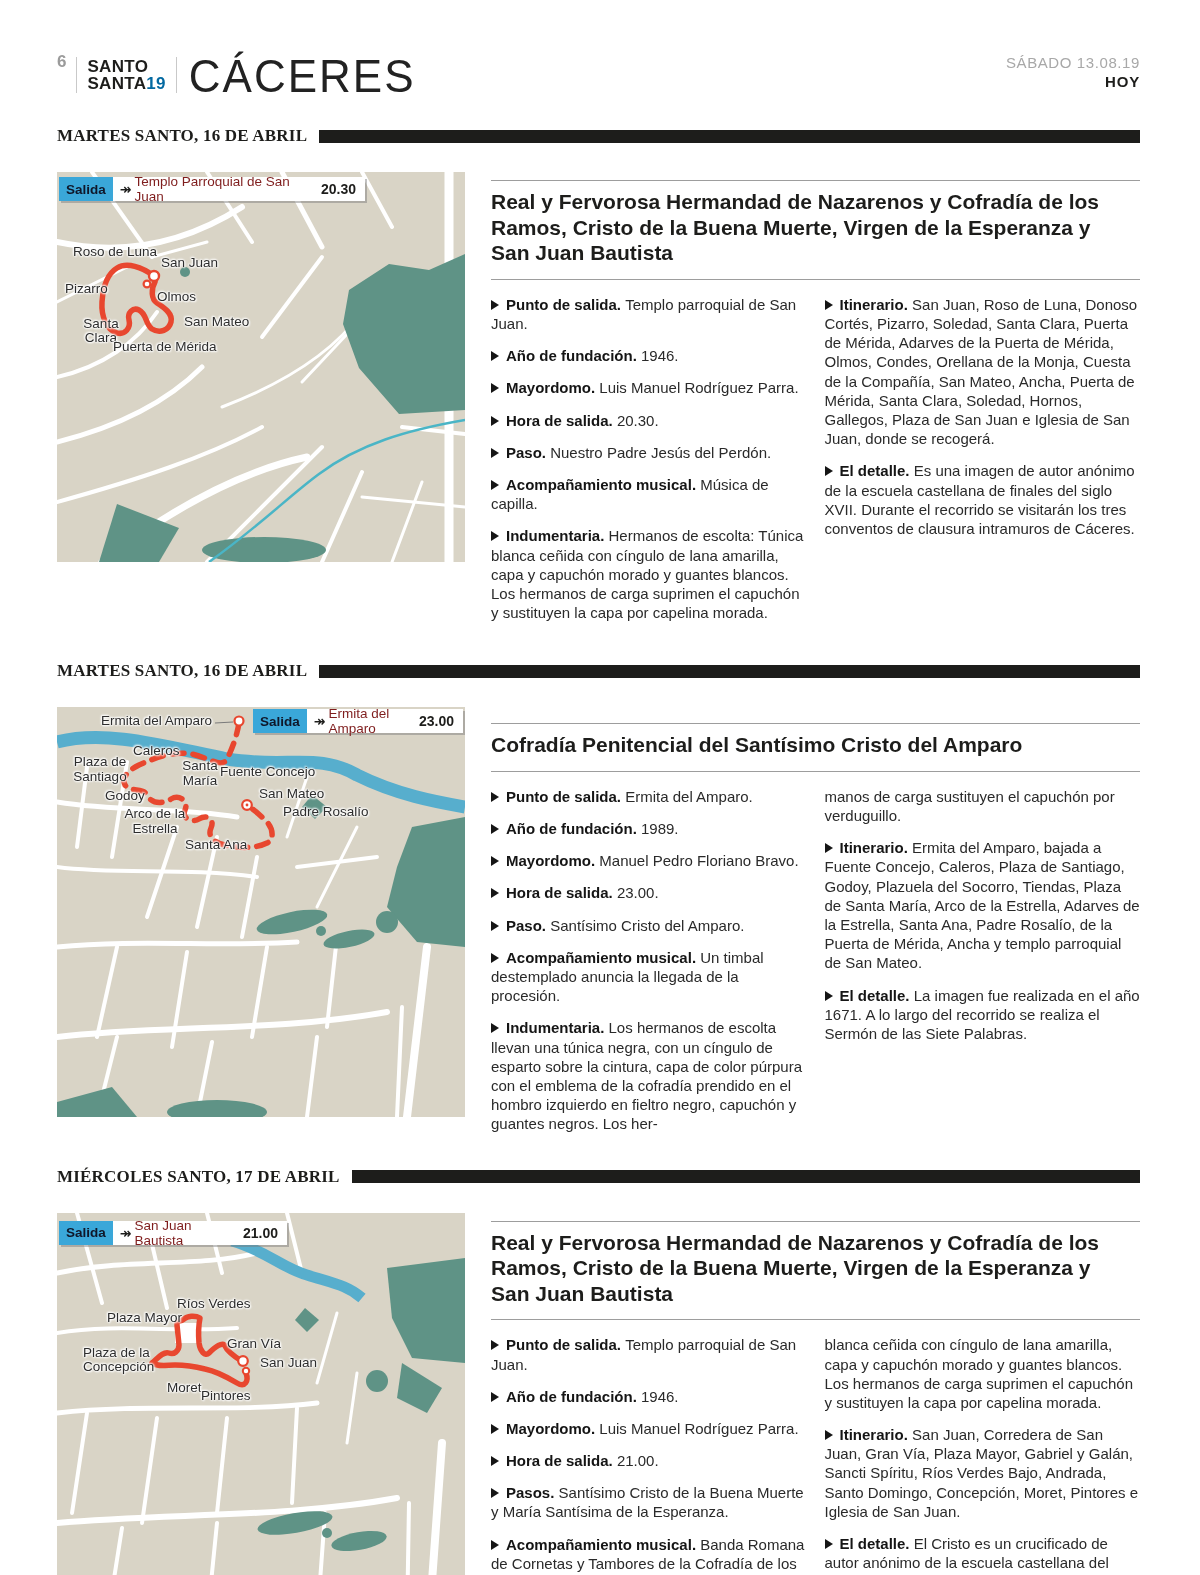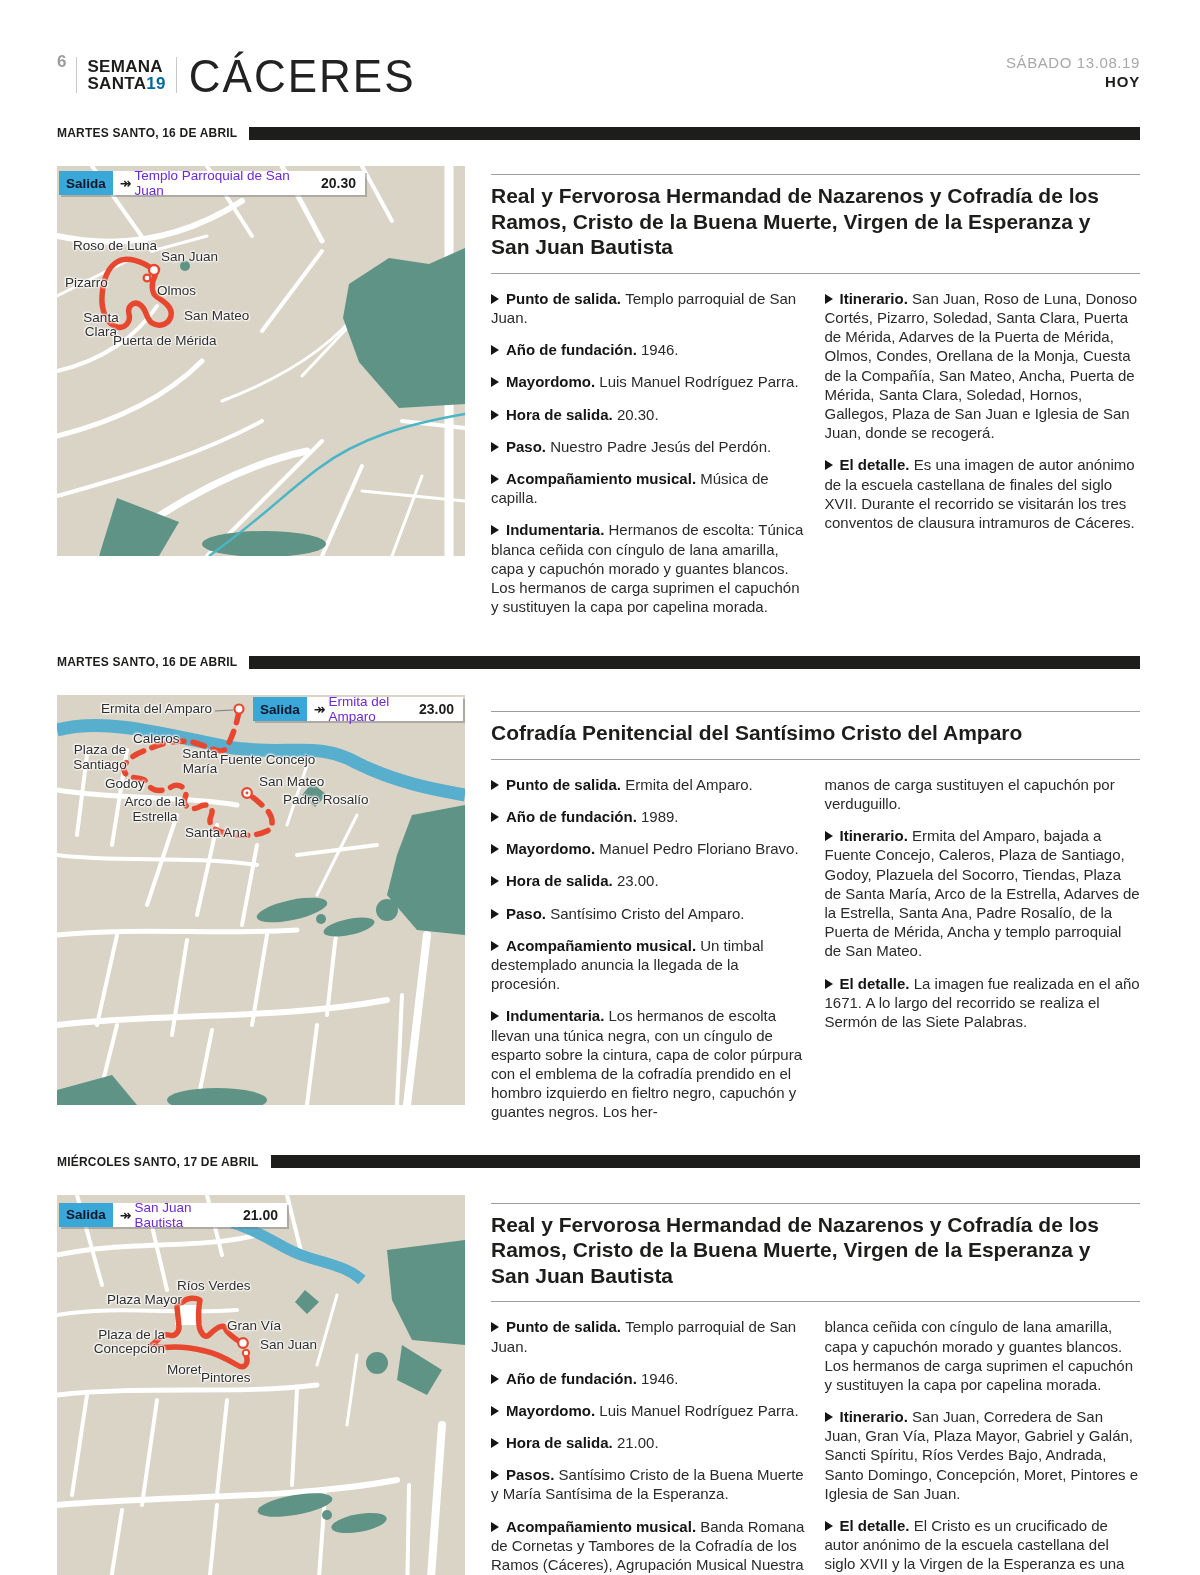--- a/index.html
+++ b/index.html
@@ -18,21 +18,21 @@
   .logo { border-left:1px solid #c9c9c9; border-right:1px solid #c9c9c9; padding:1px 10px; line-height:1.02; }
   .logo div { font-size:17px; font-weight:bold; letter-spacing:.3px; color:#1d1d1b; }
   .logo .yr { color:#0369a1; }
   .city { font-size:44px; letter-spacing:2px; font-weight:400; color:#222; margin-left:12px; transform:scaleY(1.04); transform-origin:top; }
   .dateblock { text-align:right; padding-top:4px; }
   .dateblock .date { font-size:15px; color:#a8a8a8; letter-spacing:.6px; }
   .dateblock .hoy { font-size:15px; font-weight:bold; color:#1d1d1b; letter-spacing:.8px; margin-top:2px; }
 
   
   .sec { display:flex; align-items:center; gap:12px; }
-  .sec-title { font-size:12px; font-weight:bold; letter-spacing:.2px; white-space:nowrap; }
+  .sec-title { font-size:17px; font-weight:bold; letter-spacing:.2px; white-space:nowrap;font-family:Liberation Serif, serif; }
   .sec-bar { flex:1; height:13px; background:#1d1d1b; }
   .sec1 { margin-top:26px; }
   .sec2 { margin-top:26px; }
   .sec3 { margin-top:20px;justify-content:flex-end; }
 
   
   .row { display:flex; gap:26px; margin-top:26px; align-items:flex-start; }
   .map { position:relative; flex:0 0 408px; }
   .map svg { display:block; }
   .maplabel {
@@ -40,21 +40,21 @@
     white-space:nowrap;
     text-shadow:0 0 2px #fff,0 0 2px #fff,0 0 3px #fff,1px 1px 2px #fff,-1px -1px 2px #fff;
   }
   .maplabel.wrap { white-space:normal; }
   .salida {
     position:absolute; display:flex; align-items:center; background:#fff;
     height:24px; font-size:13.5px; box-shadow:2px 2px 0 rgba(120,120,120,.45);
   }
   .salida .sbox { background:#3aa7d9; color:#0f172a; font-weight:bold; padding:0 7px; height:24px; display:flex; align-items:center; }
   .salida .arrow { margin:0 3px 0 7px; font-weight:bold; font-size:14px; }
-  .salida .dest { color:#6d28d9; }
+  .salida .dest { color:#7f1d1d; }
   .salida .time { font-weight:bold; margin-left:auto; padding-right:9px; font-size:14px; }
 
   .article { flex:1; padding-top:8px; min-width:0; }
   .article .rule { border-top:1px solid #9d9d9d; }
   .article h2 { font-size:21px; font-weight:bold; line-height:1.22; margin:8px 0 13px; max-width:620px; color:#1d1d1b; }
   .cols { display:flex; gap:18px; margin-top:15px; }
   .col { flex:1; min-width:0; }
   .bullet { font-size:15px; line-height:1.28; margin-bottom:13px; color:#2a2a2a; hyphens:auto; }
   .bullet b { color:#151515; }
   .tri { display:inline-block; width:0; height:0; border-left:8px solid #151515;
@@ -63,21 +63,21 @@
 </style>
 </head>
 <body>
 
 <div class="page">
 
   <div class="masthead">
     <div class="brand">
       <span class="pagenum">6</span>
       <div class="logo">
-        <div>SEMANA</div>
+        <div>SANTO</div>
         <div><span>SANTA</span><span class="yr">19</span></div>
       </div>
       <div class="city">CÁCERES</div>
     </div>
     <div class="dateblock">
       <div class="date">SÁBADO 13.08.19</div>
       <div class="hoy">HOY</div>
     </div>
   </div>
 
@@ -293,21 +293,21 @@
           <ellipse cx="150" cy="408" rx="45" ry="10"></ellipse>
         </g>
         <path d="M175,28 C210,38 225,55 250,62 C275,70 290,72 305,85" stroke="#57aecd" stroke-width="11" fill="none"></path>
         <path d="M186,149 C178,144 170,138 168,133 C166,128 158,134 152,140 C148,144 143,138 142,130 C141,118 142,110 143,105 C138,102 130,103 127,106 C122,110 120,106 120,112 L122,132 C122,138 117,142 112,140 C106,138 100,146 95,150 C100,154 110,152 118,152 C128,152 140,154 148,156 C158,158 170,164 180,170 C188,175 192,168 189,160" stroke="#e8472f" stroke-width="5.5" fill="none" stroke-linecap="round" stroke-linejoin="round"></path>
         <circle cx="186" cy="148" r="4.8" fill="#fff" stroke="#e8472f" stroke-width="2.2"></circle>
         <circle cx="189" cy="158" r="3.2" fill="#fff" stroke="#e8472f" stroke-width="2"></circle>
       </svg>
       <div class="maplabel" style="left:120px;top:84px">Ríos Verdes</div>
       <div class="maplabel" style="left:50px;top:98px">Plaza Mayor</div>
       <div class="maplabel" style="left:170px;top:124px">Gran Vía</div>
-      <div class="maplabel wrap" style="left:26px;top:133px;width:82px;text-align:right">Plaza de la Concepción</div>
+      <div class="maplabel wrap" style="left:26px;top:133px;width:82px;text-align:left">Plaza de la Concepción</div>
       <div class="maplabel" style="left:203px;top:143px">San Juan</div>
       <div class="maplabel" style="left:110px;top:168px">Moret</div>
       <div class="maplabel" style="left:144px;top:176px">Pintores</div>
       <div class="salida" style="left:2px;top:8px;width:228px">
         <span class="sbox">Salida</span>
         <span class="arrow">↠</span>
         <span class="dest">San Juan Bautista</span>
         <span class="time">21.00</span>
       </div>
     </div>

